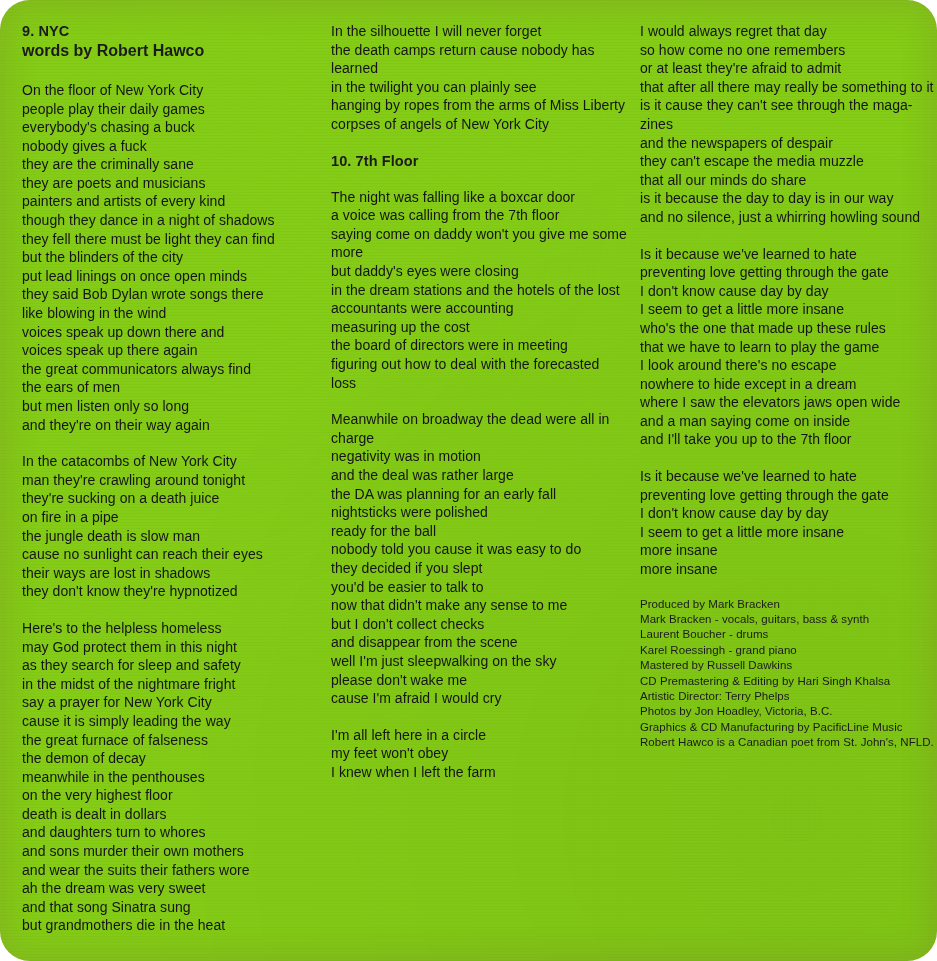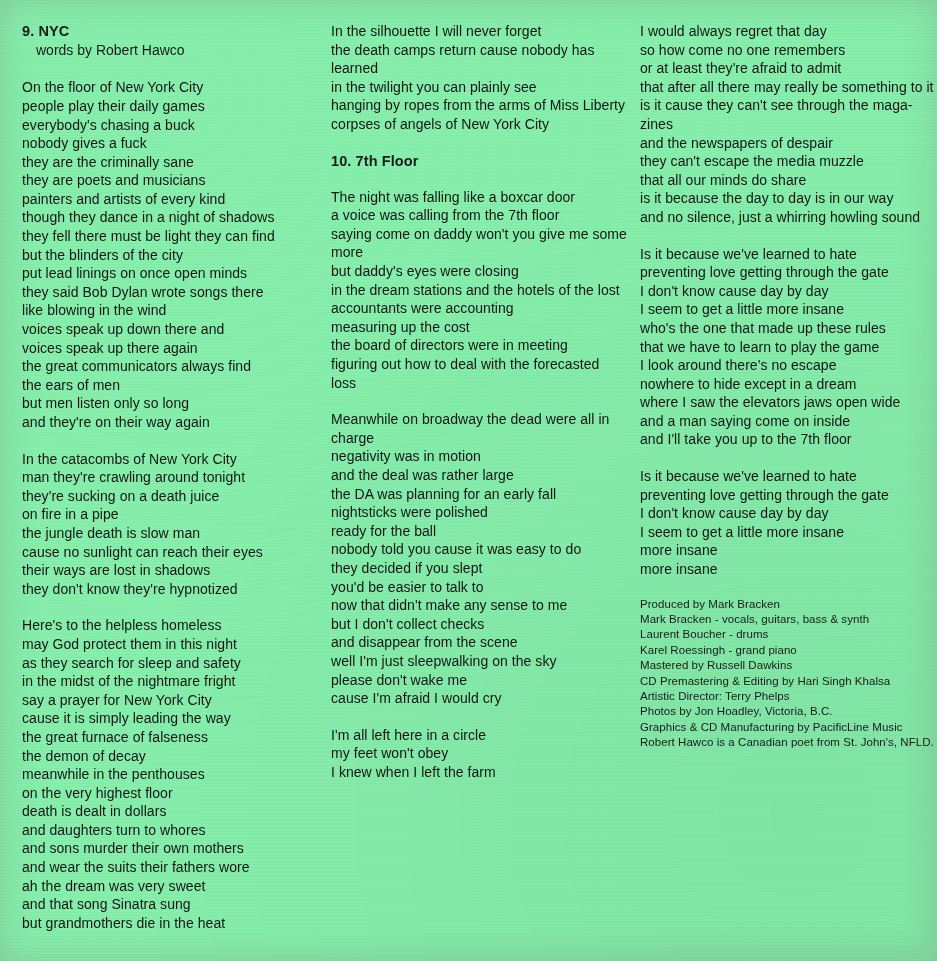--- a/index.html
+++ b/index.html
@@ -59,25 +59,25 @@
 
   .song-title {
     font-size: 14.5px;
     font-weight: bold;
     color: #1b1b1b;
     line-height: 1.25;
     margin: 0 0 1px 0;
     letter-spacing: 0.1px;
   }
   .song-credit {
-    font-size: 14px;
-    font-weight: normal;
+    font-size: 16px;
+    font-weight: bold;
     color: #1b1b1b;
     line-height: 1.3;
-    margin: 0 0 2px 14px;
+    margin: 0 0 2px 0;
   }
   .verse {
     font-size: 14px;
     color: #151515;
     line-height: 18.6px;
     margin: 0 0 18px 0;
     white-space: pre-line;
     letter-spacing: 0.05px;
   }
   .verse.tight { margin-bottom: 12px; }
@@ -89,21 +89,21 @@
     line-height: 15.4px;
     margin: 0;
     white-space: pre-line;
     letter-spacing: 0.05px;
   }
   .credits-block { }
 </style>
 </head>
 <body>
 
-<div id="page" style="background: #86efac;">
+<div id="page" style="background: #84cc16; border-radius: 30px;">
   <div class="columns">
 
     <div class="col col-1">
       <div class="song-title">9. NYC</div>
       <div class="song-credit">words by Robert Hawco</div>
       <div class="spacer-lg"></div>
       <p class="verse">On the floor of New York City
 people play their daily games
 everybody's chasing a buck
 nobody gives a fuck

